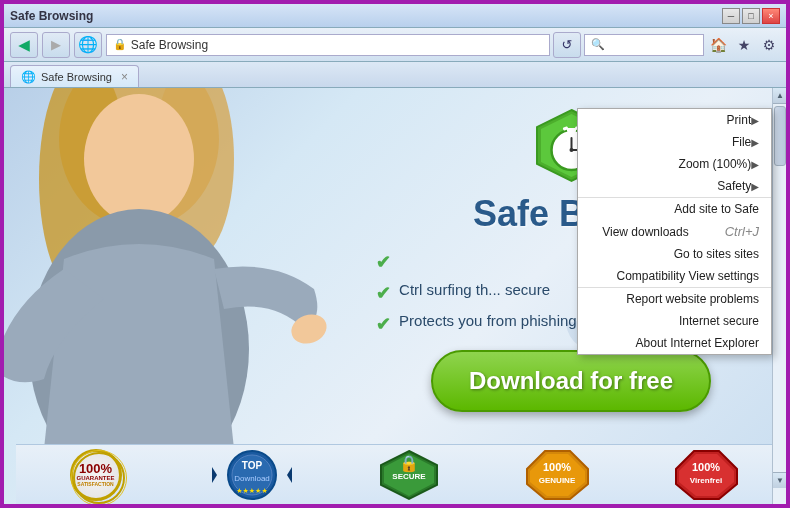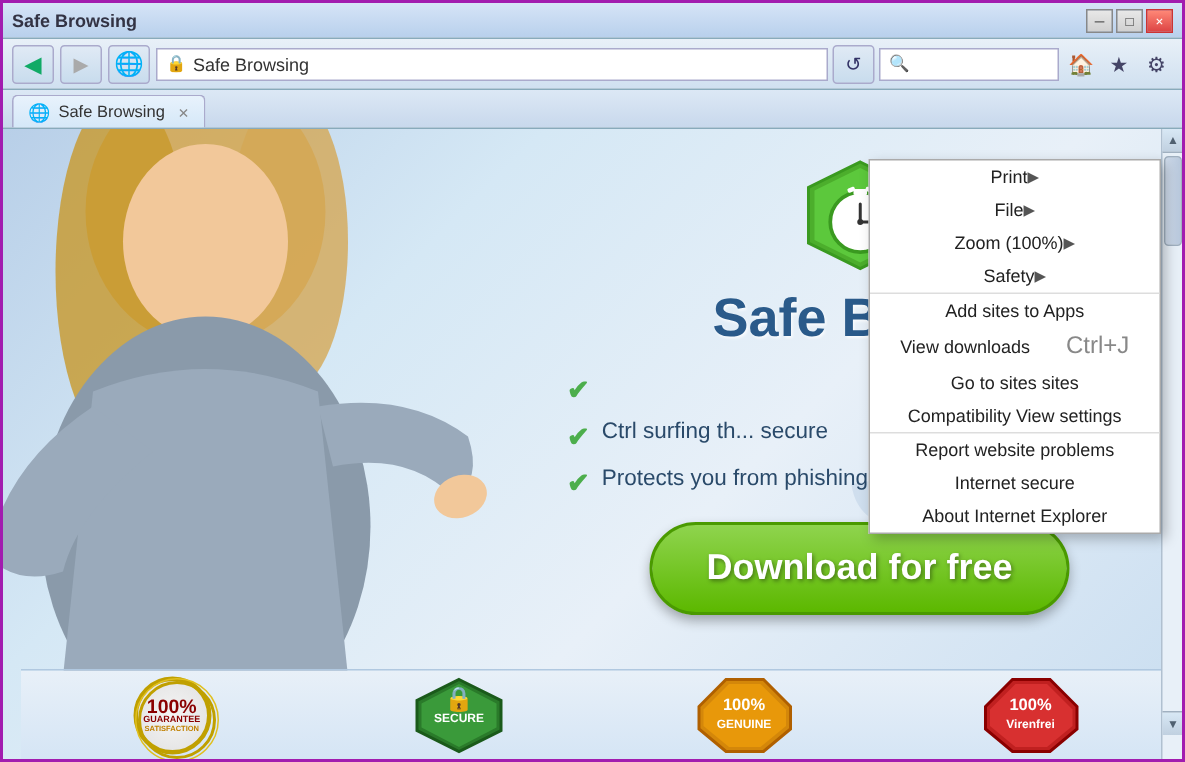--- a/index.html
+++ b/index.html
@@ -3,21 +3,21 @@
   <meta charset="utf-8">
   <style>
     * { margin: 0; padding: 0; box-sizing: border-box; }
     body { width: 790px; height: 508px; overflow: hidden; font-family: 'Segoe UI', Arial, sans-serif; background: #c0c0c0; }
 
     
     .browser-window {
       width: 790px;
       height: 508px;
       background: #f0f0f0;
-      border: 2px solid #a21caf;
+      border: 4px solid #a21caf;
       display: flex;
       flex-direction: column;
     }
 
     .title-bar {
       background: linear-gradient(to bottom, #d6e4f7 0%, #b8d0ec 100%);
       height: 24px;
       display: flex;
       align-items: center;
       justify-content: space-between;
@@ -322,31 +322,32 @@
       box-shadow: 3px 3px 8px rgba(0,0,0,0.25);
       z-index: 100;
       font-size: 12px;
     }
 
     .menu-item {
       padding: 4px 12px;
       cursor: pointer;
       display: flex;
       align-items: center;
-      justify-content: center;
+      justify-content: flex-end;
       color: #222;
       white-space: nowrap;
     }
     .menu-item.highlighted { background: #0078d7; color: white; }
     .menu-item.separator { border-top: 1px solid #ddd; }
 
     .menu-shortcut {
       color: #888;
-      font-size: 16px;
-      margin-left: 24px;
+      font-size: 13px;
+      margin-left: 36px;
+      font-style: italic;
     }
 
     .menu-arrow {
       color: #555;
       font-size: 10px;
     }
 
     
     .toolbar-right {
       display: flex;
@@ -503,20 +504,33 @@
         <div class="badge">
           <div class="badge-circle badge-1">
             <div class="badge-large-text" style="color:#8a0000; font-size:13px;">100%</div>
             <div style="font-size:6px; color:#8a0000; text-transform:uppercase;">GUARANTEE</div>
             <div style="font-size:5px; color:#c08000; text-transform:uppercase;">SATISFACTION</div>
           </div>
           <div style="position:absolute; top:2px; left:12px; width:52px; height:52px; border-radius:50%; border:2px solid #c0a000; pointer-events:none;"></div>
           <div style="position:absolute; top:0px; left:10px; width:56px; height:56px; border-radius:50%; border:1px solid #e0c020; pointer-events:none;"></div>
         </div>
 
+        <div class="badge" style="width:85px;">
+          <svg width="80" height="52" viewBox="0 0 80 52">
+            <circle cx="40" cy="26" r="24" fill="#1a5aa0" stroke="#0a4a8a" stroke-width="2"></circle>
+            <circle cx="40" cy="26" r="20" fill="#2a6ab0" stroke="#5080c0" stroke-width="1"></circle>
+            <text x="40" y="20" text-anchor="middle" font-size="10" font-weight="bold" fill="white">TOP</text>
+            <text x="40" y="32" text-anchor="middle" font-size="8" fill="#aaccff">Download</text>
+
+            <text x="40" y="44" text-anchor="middle" font-size="7" fill="#ffdd00">★★★★★</text>
+
+            <polygon points="5,26 0,18 0,34" fill="#0a3a70"></polygon>
+            <polygon points="75,26 80,18 80,34" fill="#0a3a70"></polygon>
+          </svg>
+        </div>
 
         <div class="badge">
           <svg width="60" height="52" viewBox="0 0 60 52">
             <polygon points="30,2 58,16 58,36 30,50 2,36 2,16" fill="#2a7a2a" stroke="#1a5a1a" stroke-width="2"></polygon>
             <polygon points="30,5 55,18 55,34 30,47 5,34 5,18" fill="#3a9a3a"></polygon>
             <text x="30" y="30" text-anchor="middle" font-size="8" font-weight="bold" fill="white">SECURE</text>
             <text x="30" y="20" text-anchor="middle" font-size="16" fill="white">🔒</text>
           </svg>
         </div>
 
@@ -557,21 +571,21 @@
         </div>
         <div class="menu-item">
           <span>Zoom (100%)</span>
           <span class="menu-arrow">▶</span>
         </div>
         <div class="menu-item">
           <span>Safety</span>
           <span class="menu-arrow">▶</span>
         </div>
         <div class="menu-item separator">
-          <span>Add sites to Apps</span>
+          <span>Add site to Safe</span>
         </div>
         <div class="menu-item">
           <span>View downloads</span>
           <span class="menu-shortcut">Ctrl+J</span>
         </div>
         <div class="menu-item">
           <span>Go to sites sites</span>
         </div>
         <div class="menu-item">
           <span>Compatibility View settings</span>

